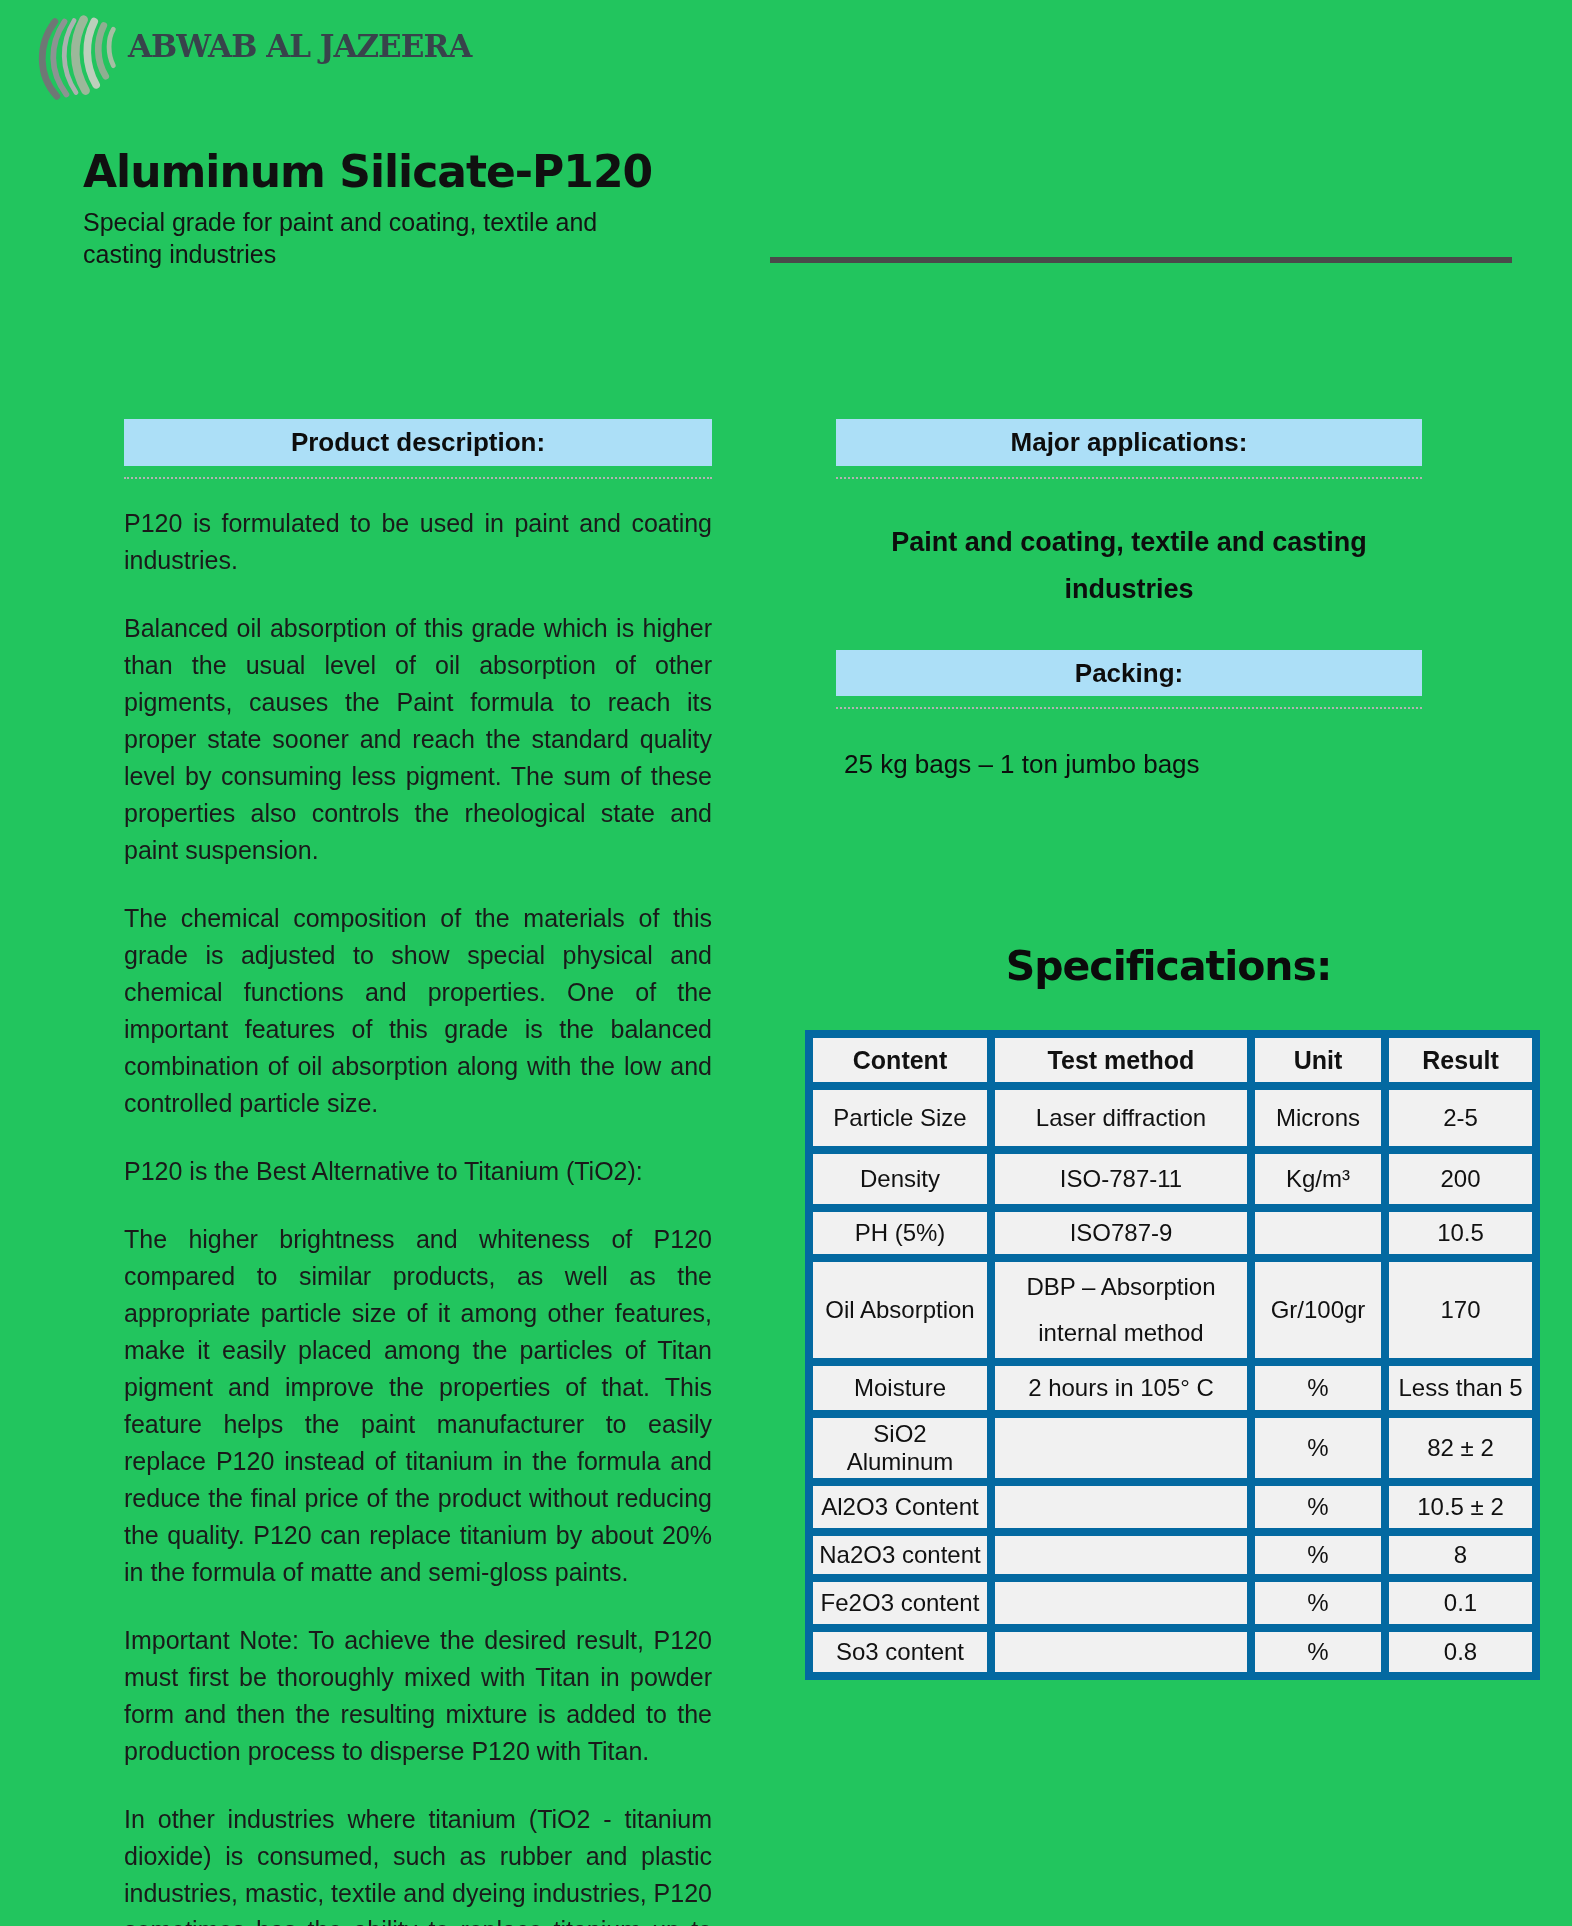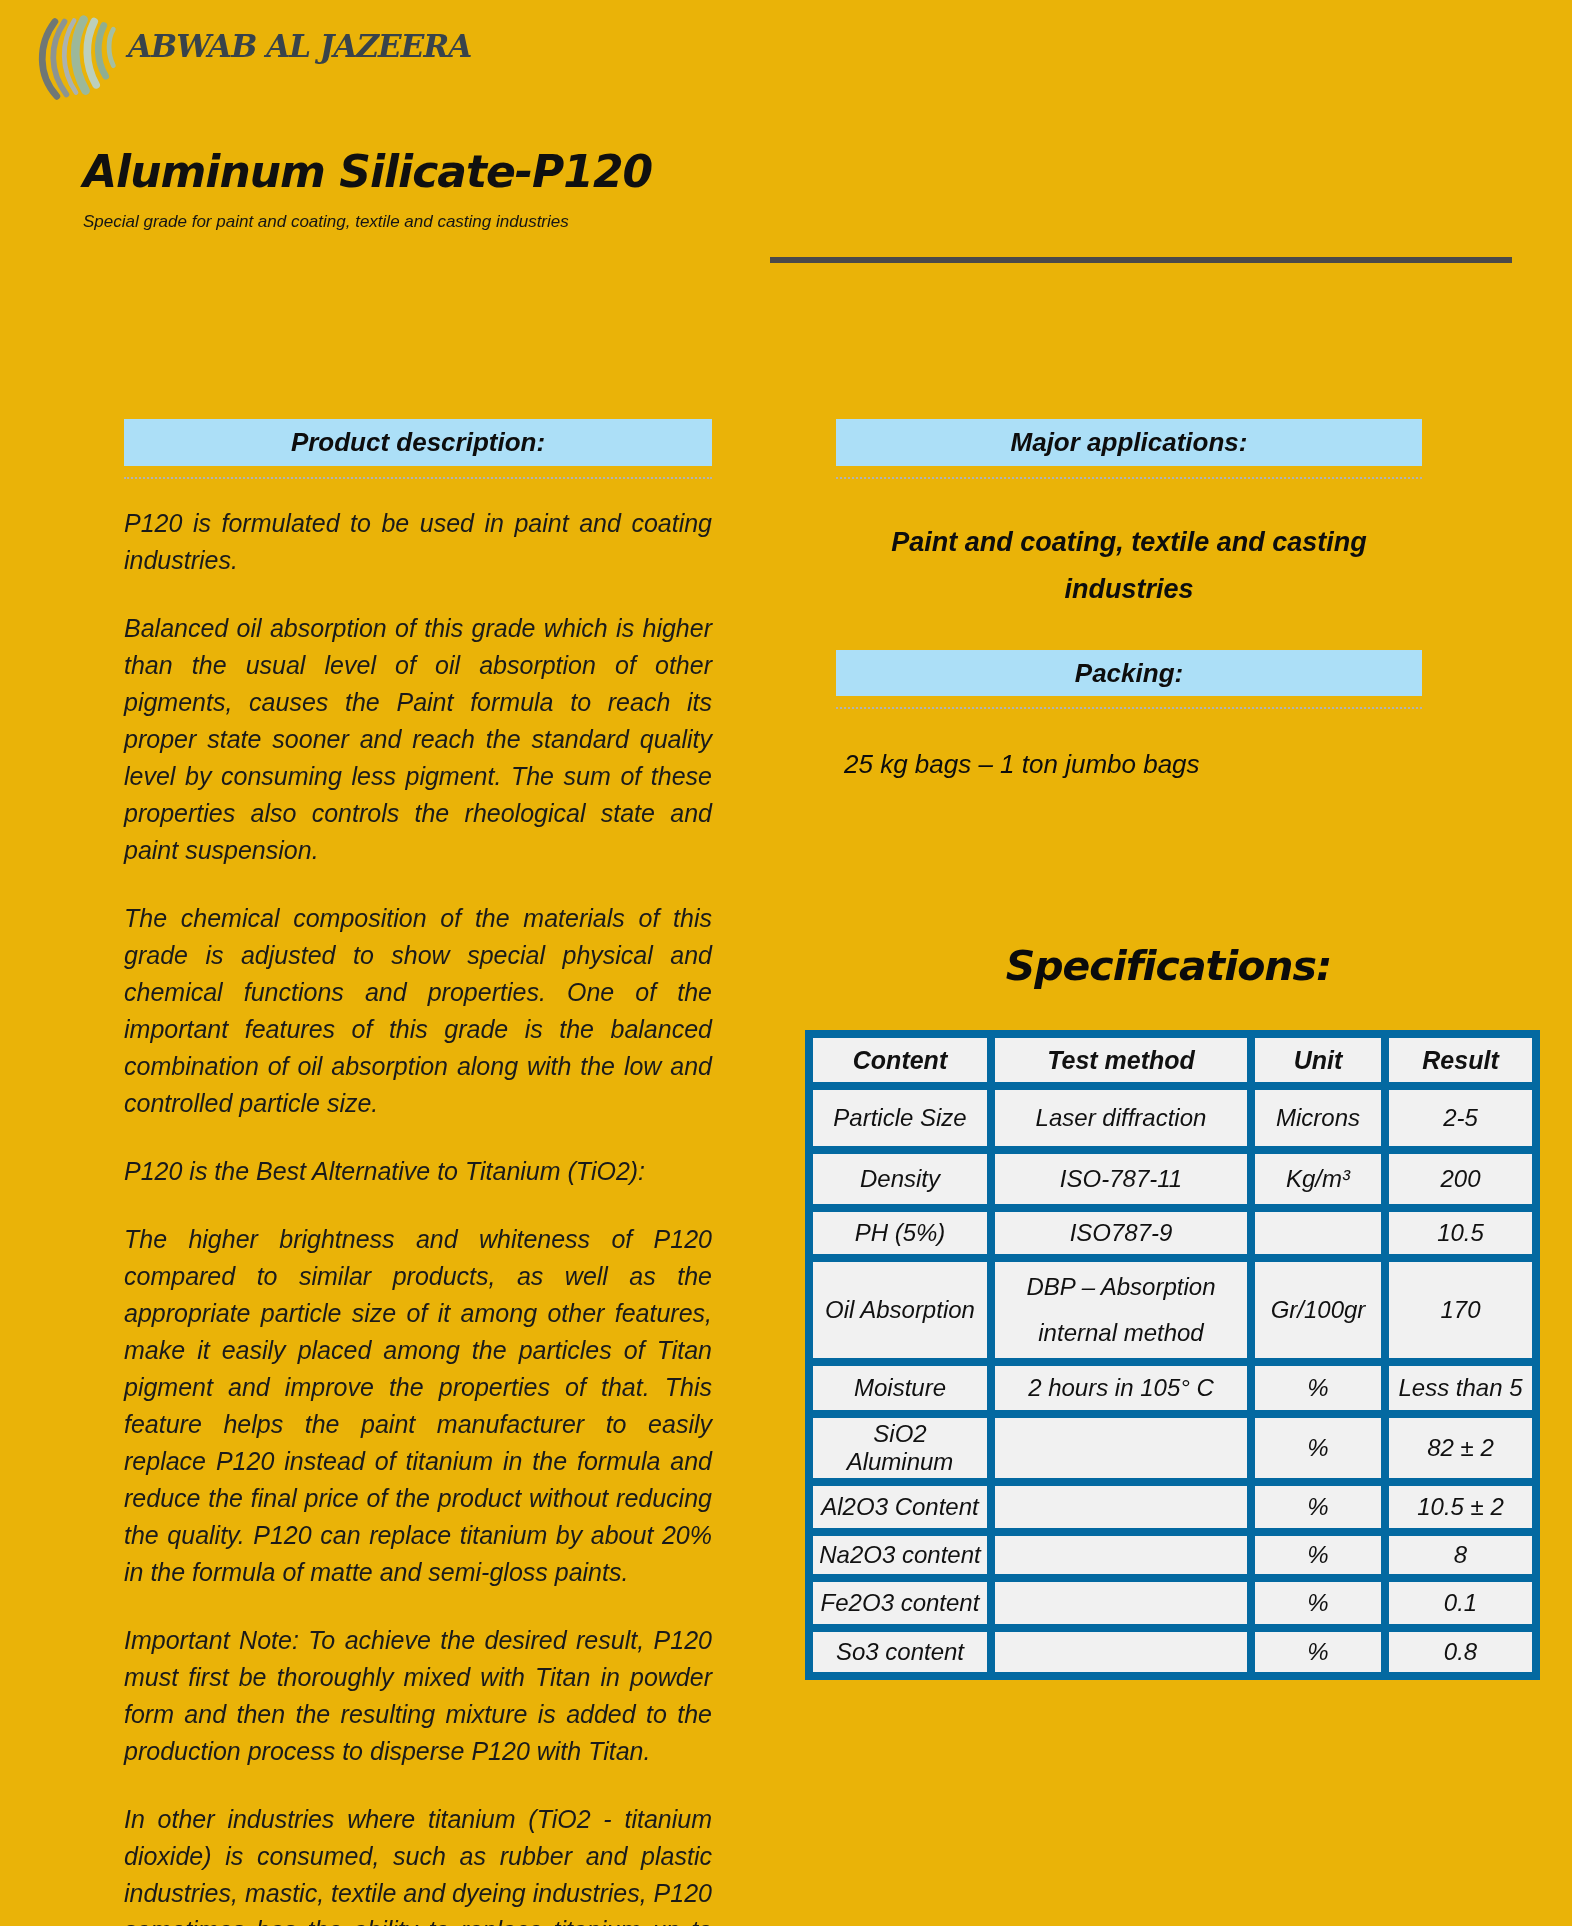--- a/index.html
+++ b/index.html
@@ -8,25 +8,24 @@
     --divider-gray:#4A4A4A;
     --text-black:#1A1A1A;
     --brand-dark:#38434B;
   }
   *{box-sizing:border-box;}
   html,body{margin:0;padding:0;background:#ffffff;}
   .page{
     position:relative;
     width:1572px;
     height:1926px;
-    background:#eab308;
+    background:#22c55e;
     font-family:"Liberation Sans", sans-serif;
     color:var(--text-black);
     overflow:hidden;
-    font-style:italic;
   }
 
   
   .logo{position:absolute;left:28px;top:12px;width:96px;height:92px;}
   .brand-name{
     position:absolute;left:128px;top:28px;
     font-family:"DejaVu Serif", serif;
     font-weight:bold;font-size:31px;letter-spacing:-1px;
     color:var(--brand-dark);
   }
@@ -34,21 +33,21 @@
   
   .title-block{position:absolute;left:83px;top:146px;width:600px;}
   .page-title{
     margin:0;
     font-family:"DejaVu Sans", sans-serif;
     font-weight:bold;font-size:44px;letter-spacing:-1px;
     color:#101010;
   }
   .page-subtitle{
     margin-top:9px;width:560px;
-    font-size:17px;line-height:32px;color:#141414;
+    font-size:25px;line-height:32px;color:#141414;
   }
   .top-rule{
     position:absolute;left:770px;top:257px;width:742px;height:6px;
     background:var(--divider-gray);
   }
 
   
   .section-header{
     height:47px;line-height:47px;
     background:var(--accent-blue);

